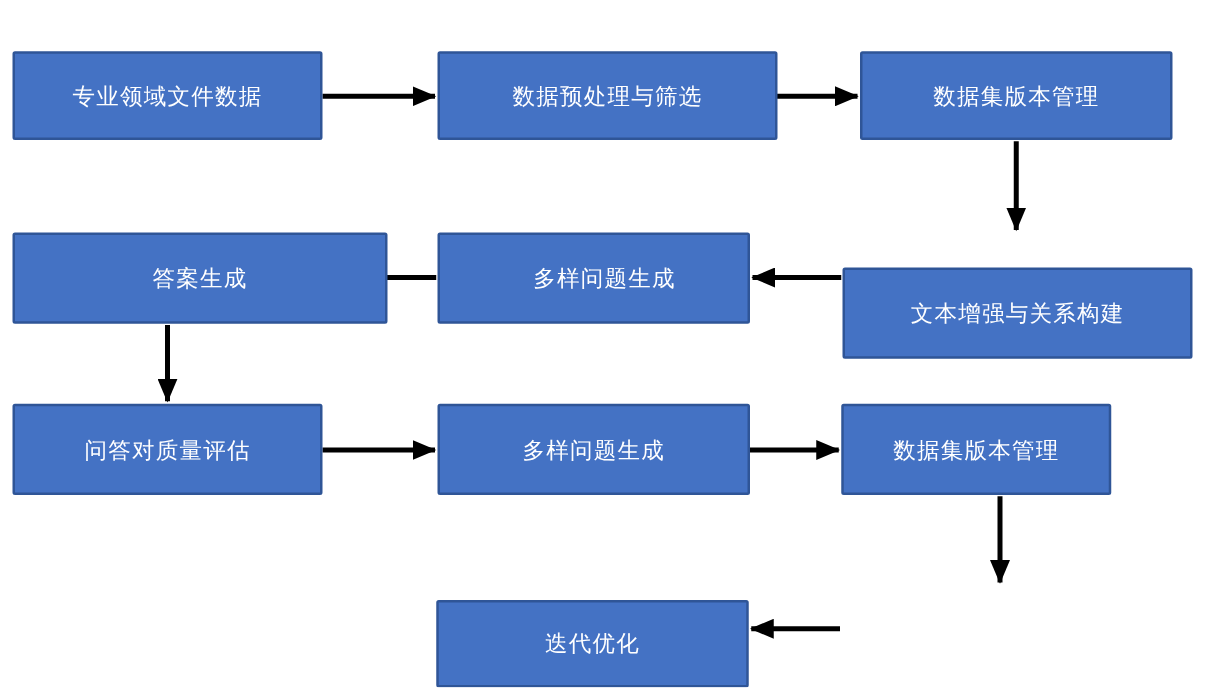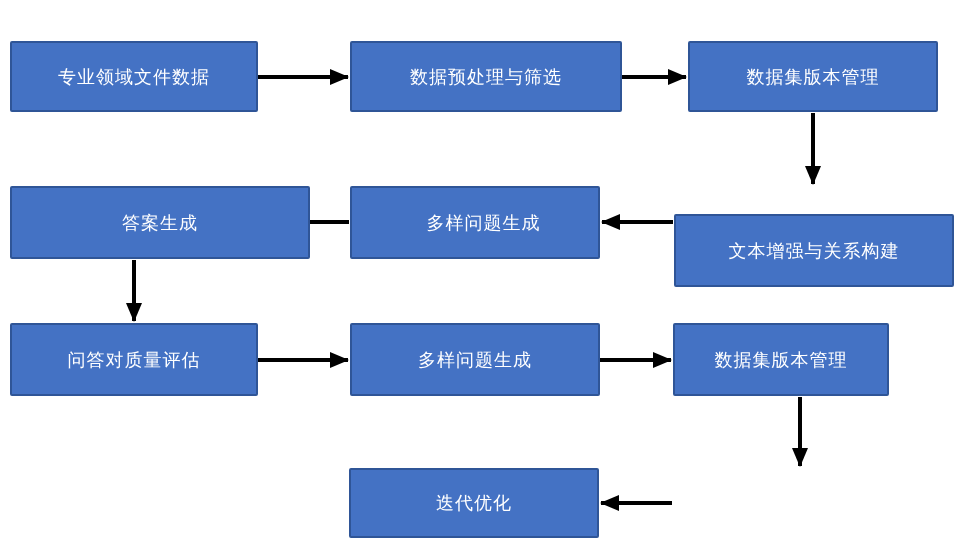--- a/index.html
+++ b/index.html
@@ -66,14 +66,14 @@
 
 <div class="node" style="left: 10px; top: 41px; width: 248px; height: 71px;">专业领域文件数据</div>
     <div class="node" style="left: 350px; top: 41px; width: 272px; height: 71px;">数据预处理与筛选</div>
     <div class="node" style="left: 688px; top: 41px; width: 250px; height: 71px;">数据集版本管理</div>
     <div class="node" style="left: 10px; top: 186px; width: 300px; height: 73px;">答案生成</div>
     <div class="node" style="left: 350px; top: 186px; width: 250px; height: 73px; padding-left: 17px;">多样问题生成</div>
     <div class="node" style="left: 674px; top: 186px; width: 280px; height: 73px; margin-top: 28px;">文本增强与关系构建</div>
     <div class="node" style="left: 10px; top: 323px; width: 248px; height: 73px;">问答对质量评估</div>
     <div class="node" style="left: 350px; top: 323px; width: 250px; height: 73px;">多样问题生成</div>
     <div class="node" style="left: 673px; top: 323px; width: 216px; height: 73px;">数据集版本管理</div>
-    <div class="node" style="left: 349px; top: 468px; width: 250px; height: 70px;">迭代优化</div>
+    <div class="node" style="left: 349px; top: 480px; width: 250px; height: 70px;">迭代优化</div>
   </div>
 
 </body></html>

